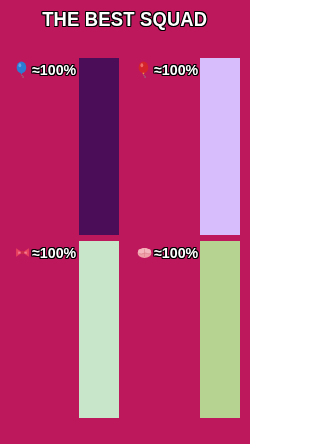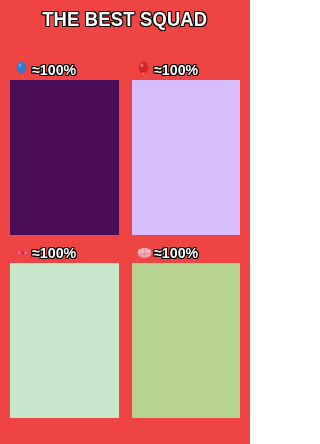--- a/index.html
+++ b/index.html
@@ -60,21 +60,21 @@
     grid-template-columns: 1fr 1fr;
     grid-template-rows: 1fr 1fr;
     column-gap: 13px;
     row-gap: 6px;
     padding: 0 10px;
     box-sizing: border-box;
   }
 
   .cell {
     display: flex;
-    flex-direction: column;
+    flex-direction: row;
     align-items: stretch;
     min-width: 0;
     min-height: 0;
   }
 
   .cell-label {
     display: flex;
     align-items: center;
     justify-content: flex-start;
     height: 22px;
@@ -114,21 +114,21 @@
 
   .cell-swatch {
     flex: 1 1 auto;
     width: 100%;
     min-height: 0;
   }
 </style>
 </head>
 <body>
 
-<div id="meme-canvas" style="background: #ef4444;">
+<div id="meme-canvas" style="background: #be185d;">
 
   <div class="title-bar">
     <span class="meme-title">THE BEST SQUAD</span>
   </div>
 
   <div class="grid">
 
     <div class="cell">
       <div class="cell-label">
         <span class="cell-emoji">

